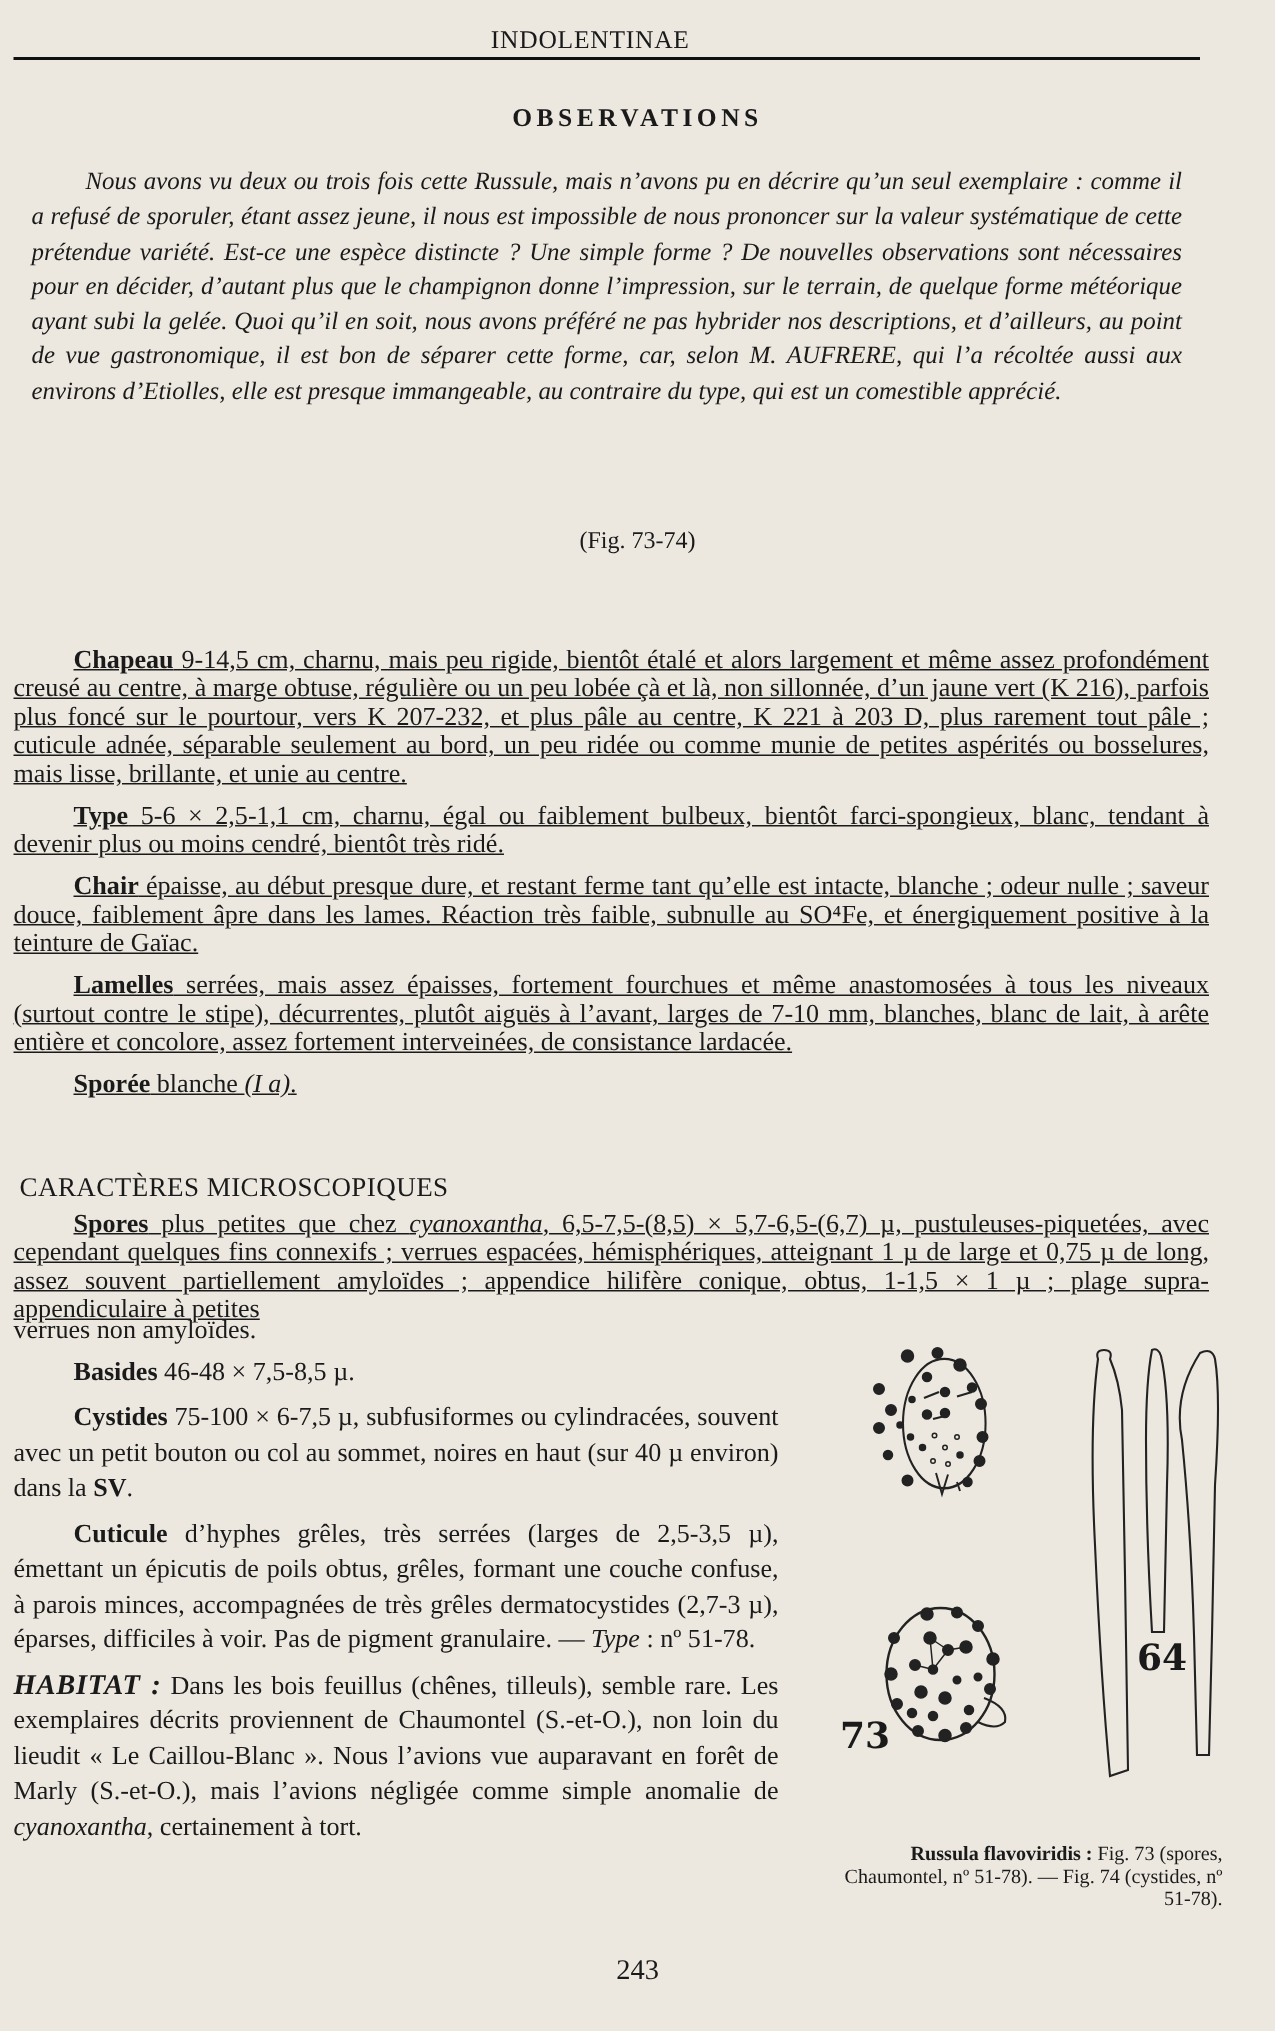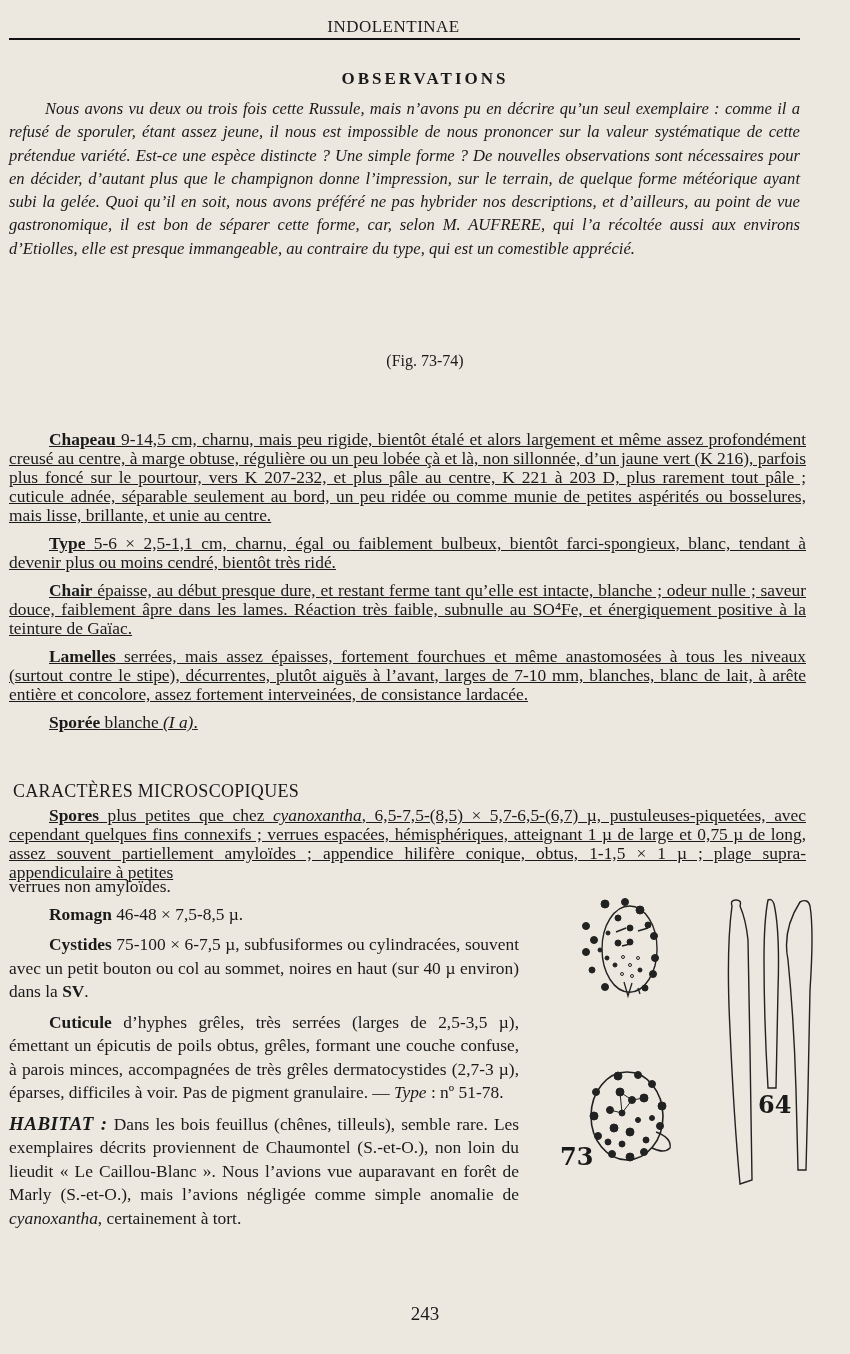--- a/index.html
+++ b/index.html
@@ -19,21 +19,21 @@
     position: absolute; top: 38px; left: 9px; width: 791px; height: 2px; background: #111;
   }
   .obs-title {
     position: absolute; top: 69px; left: 0; width: 850px; text-align: center;
     font-size: 17px; font-weight: bold; letter-spacing: 3px;
   }
   .obs-text {
     position: absolute; top: 97px; left: 9px; width: 791px;
     font-style: italic; font-size: 16.6px; line-height: 23.3px; text-align: justify;
   }
-  .obs-text p { margin: 0; text-indent: 36px; }
+  .obs-text p { margin: 12px; text-indent: 36px; }
   .species-title {
     position: absolute; top: 316px; left: 0; width: 850px; text-align: center;
     font-size: 25px; font-weight: bold; letter-spacing: 0.5px;
   }
   .species-title .author { font-weight: normal; font-style: italic; font-size: 24px; margin-left: 8px; }
   .fig-ref {
     position: absolute; top: 352px; left: 0; width: 850px; text-align: center; font-size: 16px;
   }
   .section-head {
     position: absolute; left: 13px; font-size: 18px; font-weight: normal; letter-spacing: 0.3px;
@@ -91,21 +91,21 @@
     <p><b>Sporée</b><span> blanche </span><i>(I a)</i><span>.</span></p>
   </div>
 
   <div class="section-head micro-head">CARACTÈRES MICROSCOPIQUES</div>
   <div class="body-block micro-spores">
     <p style="text-indent:40px"><b>Spores</b><span> plus petites que chez </span><i>cyanoxantha</i><span>, 6,5-7,5-(8,5) × 5,7-6,5-(6,7) µ, pustuleuses-piquetées, avec cependant quelques fins connexifs ; verrues espacées, hémisphériques, atteignant 1 µ de large et 0,75 µ de long, assez souvent partiellement amyloïdes ; appendice hilifère conique, obtus, 1-1,5 × 1 µ ; plage supra-appendiculaire à petites</span></p>
   </div>
 
   <div class="narrow-block">
     <p class="noindent">verrues non amyloïdes.</p>
-    <p><b>Romagn</b><span> 46-48 × 7,5-8,5 µ.</span></p>
+    <p><b>Basides</b><span> 46-48 × 7,5-8,5 µ.</span></p>
     <p><b>Cystides</b><span> 75-100 × 6-7,5 µ, subfusiformes ou cylindracées, souvent avec un petit bouton ou col au sommet, noires en haut (sur 40 µ environ) dans la </span><b>SV</b><span>.</span></p>
     <p><b>Cuticule</b><span> d’hyphes grêles, très serrées (larges de 2,5-3,5 µ), émettant un épicutis de poils obtus, grêles, formant une couche confuse, à parois minces, accompagnées de très grêles dermatocystides (2,7-3 µ), éparses, difficiles à voir. Pas de pigment granulaire. — </span><i>Type</i><span> : nº 51-78.</span></p>
     <p style="text-indent:0"><span class="habitat-label">HABITAT :</span><span> Dans les bois feuillus (chênes, tilleuls), semble rare. Les exemplaires décrits proviennent de Chaumontel (S.-et-O.), non loin du lieudit « Le Caillou-Blanc ». Nous l’avions vue auparavant en forêt de Marly (S.-et-O.), mais l’avions négligée comme simple anomalie de </span><i>cyanoxantha</i><span>, certainement à tort.</span></p>
   </div>
 
   <div class="figures">
     <svg width="290" height="320" viewBox="0 0 290 320">
 
       <g fill="#222" stroke="#222">
         <ellipse cx="32" cy="48" rx="32" ry="44" fill="none" stroke-width="1.6" transform="translate(42,32) scale(0.86,0.98)"></ellipse>
@@ -172,15 +172,18 @@
       <g fill="none" stroke="#222" stroke-width="1.4">
         <path d="M172 36 Q170 30 176 30 Q182 30 180 36 Q186 50 188 70 L190 180 L192 310 L180 314 Q174 250 170 160 Q166 80 172 36 Z"></path>
         <path d="M208 30 Q212 28 214 34 Q220 60 218 120 L216 218 L208 218 Q204 150 204 90 Q204 50 208 30 Z"></path>
         <path d="M240 32 Q248 28 250 36 Q254 60 250 120 L248 220 L246 300 L238 300 L236 220 Q234 150 228 90 Q222 60 240 32 Z"></path>
       </g>
     </svg>
     <span class="fig-num" style="left:0px; top:272px;">73</span>
     <span class="fig-num" style="left:198px; top:220px;">64</span>
   </div>
 
+  <div class="fig-caption">
+    <b>Russula flavoviridis :</b><span> Fig. 73 (spores, Chaumontel, nº 51-78). — Fig. 74 (cystides, nº 51-78).</span>
+  </div>
 
   <div class="page-number">243</div>
 </div>
 
 </body></html>

